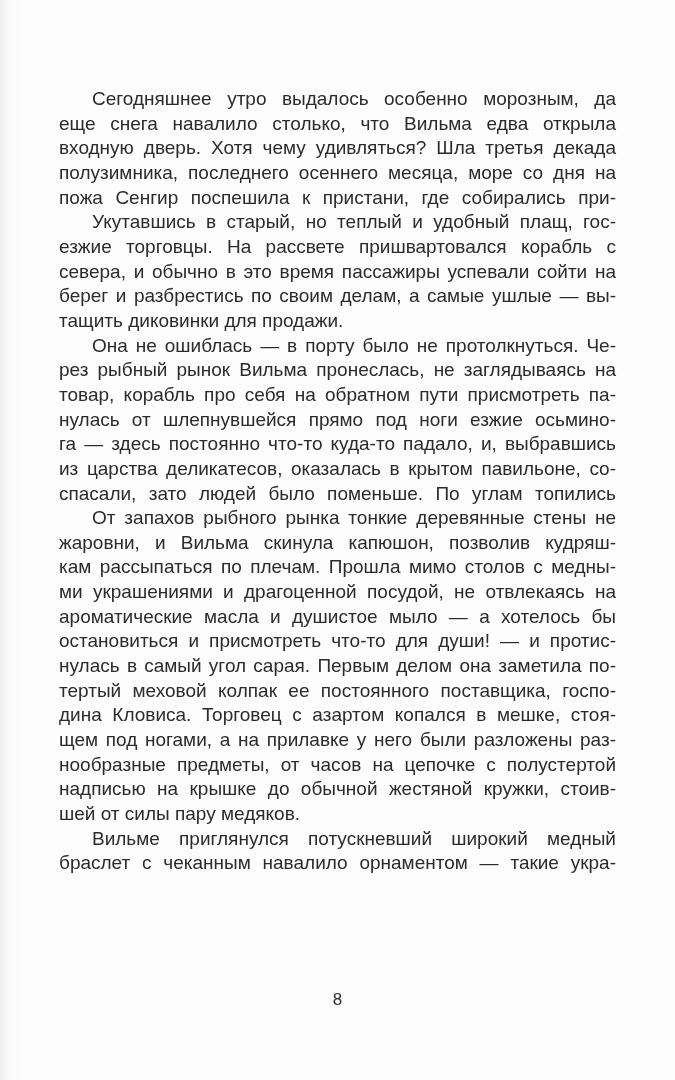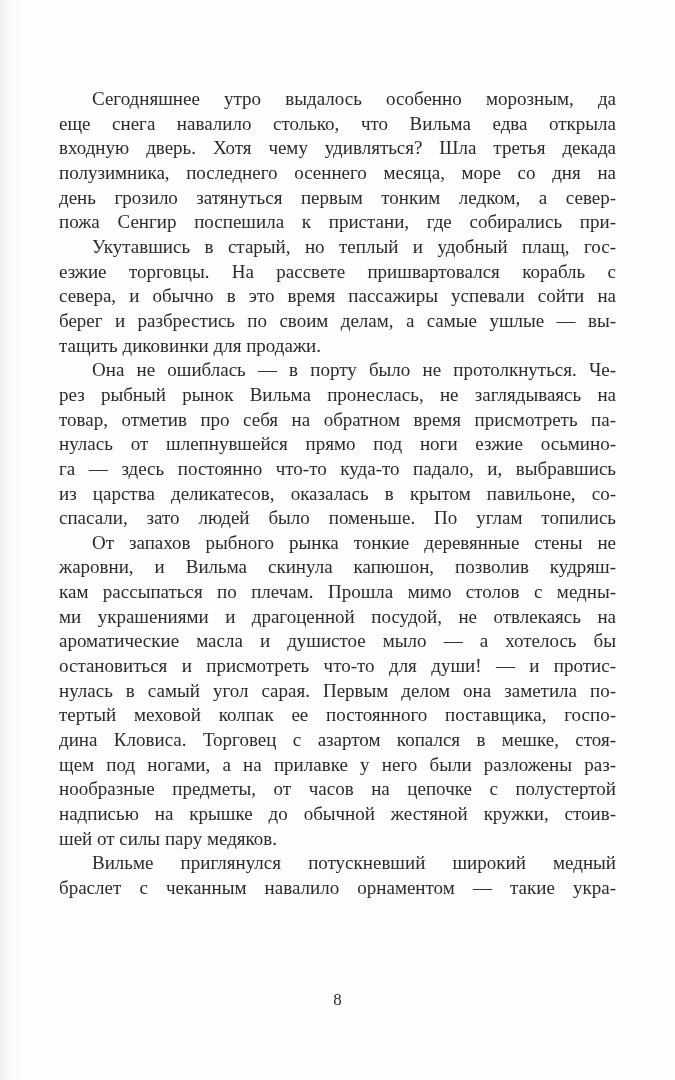--- a/index.html
+++ b/index.html
@@ -16,21 +16,21 @@
     overflow: hidden;
     background: var(--bg-color);
   }
   .page {
     position: relative;
     width: 596px;
     height: 1080px;
     background: linear-gradient(90deg,
       #efefef 0px, #fafafa 9px, var(--bg-color) 22px,
       var(--bg-color) 653px, #fafafa 666px, #efefef 675px);
-    font-family: Liberation Serif, serif;
+    font-family: Liberation Sans, sans-serif;
     color: var(--text-color);
   }
   .text-block {
     position: absolute;
     left: 59px;
     top: 87px;
     width: 557px;
     font-size: 19px;
     line-height: 24.65px;
     -webkit-font-smoothing: antialiased;
@@ -57,36 +57,35 @@
 <body>
 
 <div class="page">
   <div class="text-block">
 
     <div class="para">
       <div class="line first">Сегодняшнее утро выдалось особенно морозным, да</div>
       <div class="line">еще снега навалило столько, что Вильма едва открыла</div>
       <div class="line">входную дверь. Хотя чему удивляться? Шла третья декада</div>
       <div class="line">полузимника, последнего осеннего месяца, море со дня на</div>
-      <div class="line">день грозило затянуться первым тонким ледком, а север-</div>
     </div>
 
     <div class="para">
       <div class="line">пожа Сенгир поспешила к пристани, где собирались при-</div>
       <div class="line first">Укутавшись в старый, но теплый и удобный плащ, гос-</div>
       <div class="line">езжие торговцы. На рассвете пришвартовался корабль с</div>
       <div class="line">севера, и обычно в это время пассажиры успевали сойти на</div>
       <div class="line">берег и разбрестись по своим делам, а самые ушлые — вы-</div>
       <div class="line end">тащить диковинки для продажи.</div>
     </div>
 
     <div class="para">
       <div class="line first">Она не ошиблась — в порту было не протолкнуться. Че-</div>
       <div class="line">рез рыбный рынок Вильма пронеслась, не заглядываясь на</div>
-      <div class="line">товар, отметив про себя на обратном время присмотреть па-</div>
+      <div class="line">товар, корабль про себя на обратном пути присмотреть па-</div>
       <div class="line">нулась от шлепнувшейся прямо под ноги езжие осьмино-</div>
       <div class="line">га — здесь постоянно что-то куда-то падало, и, выбравшись</div>
       <div class="line">из царства деликатесов, оказалась в крытом павильоне, со-</div>
     </div>
 
     <div class="para">
       <div class="line">спасали, зато людей было поменьше. По углам топились</div>
       <div class="line first">От запахов рыбного рынка тонкие деревянные стены не</div>
       <div class="line">жаровни, и Вильма скинула капюшон, позволив кудряш-</div>
       <div class="line">кам рассыпаться по плечам. Прошла мимо столов с медны-</div>

